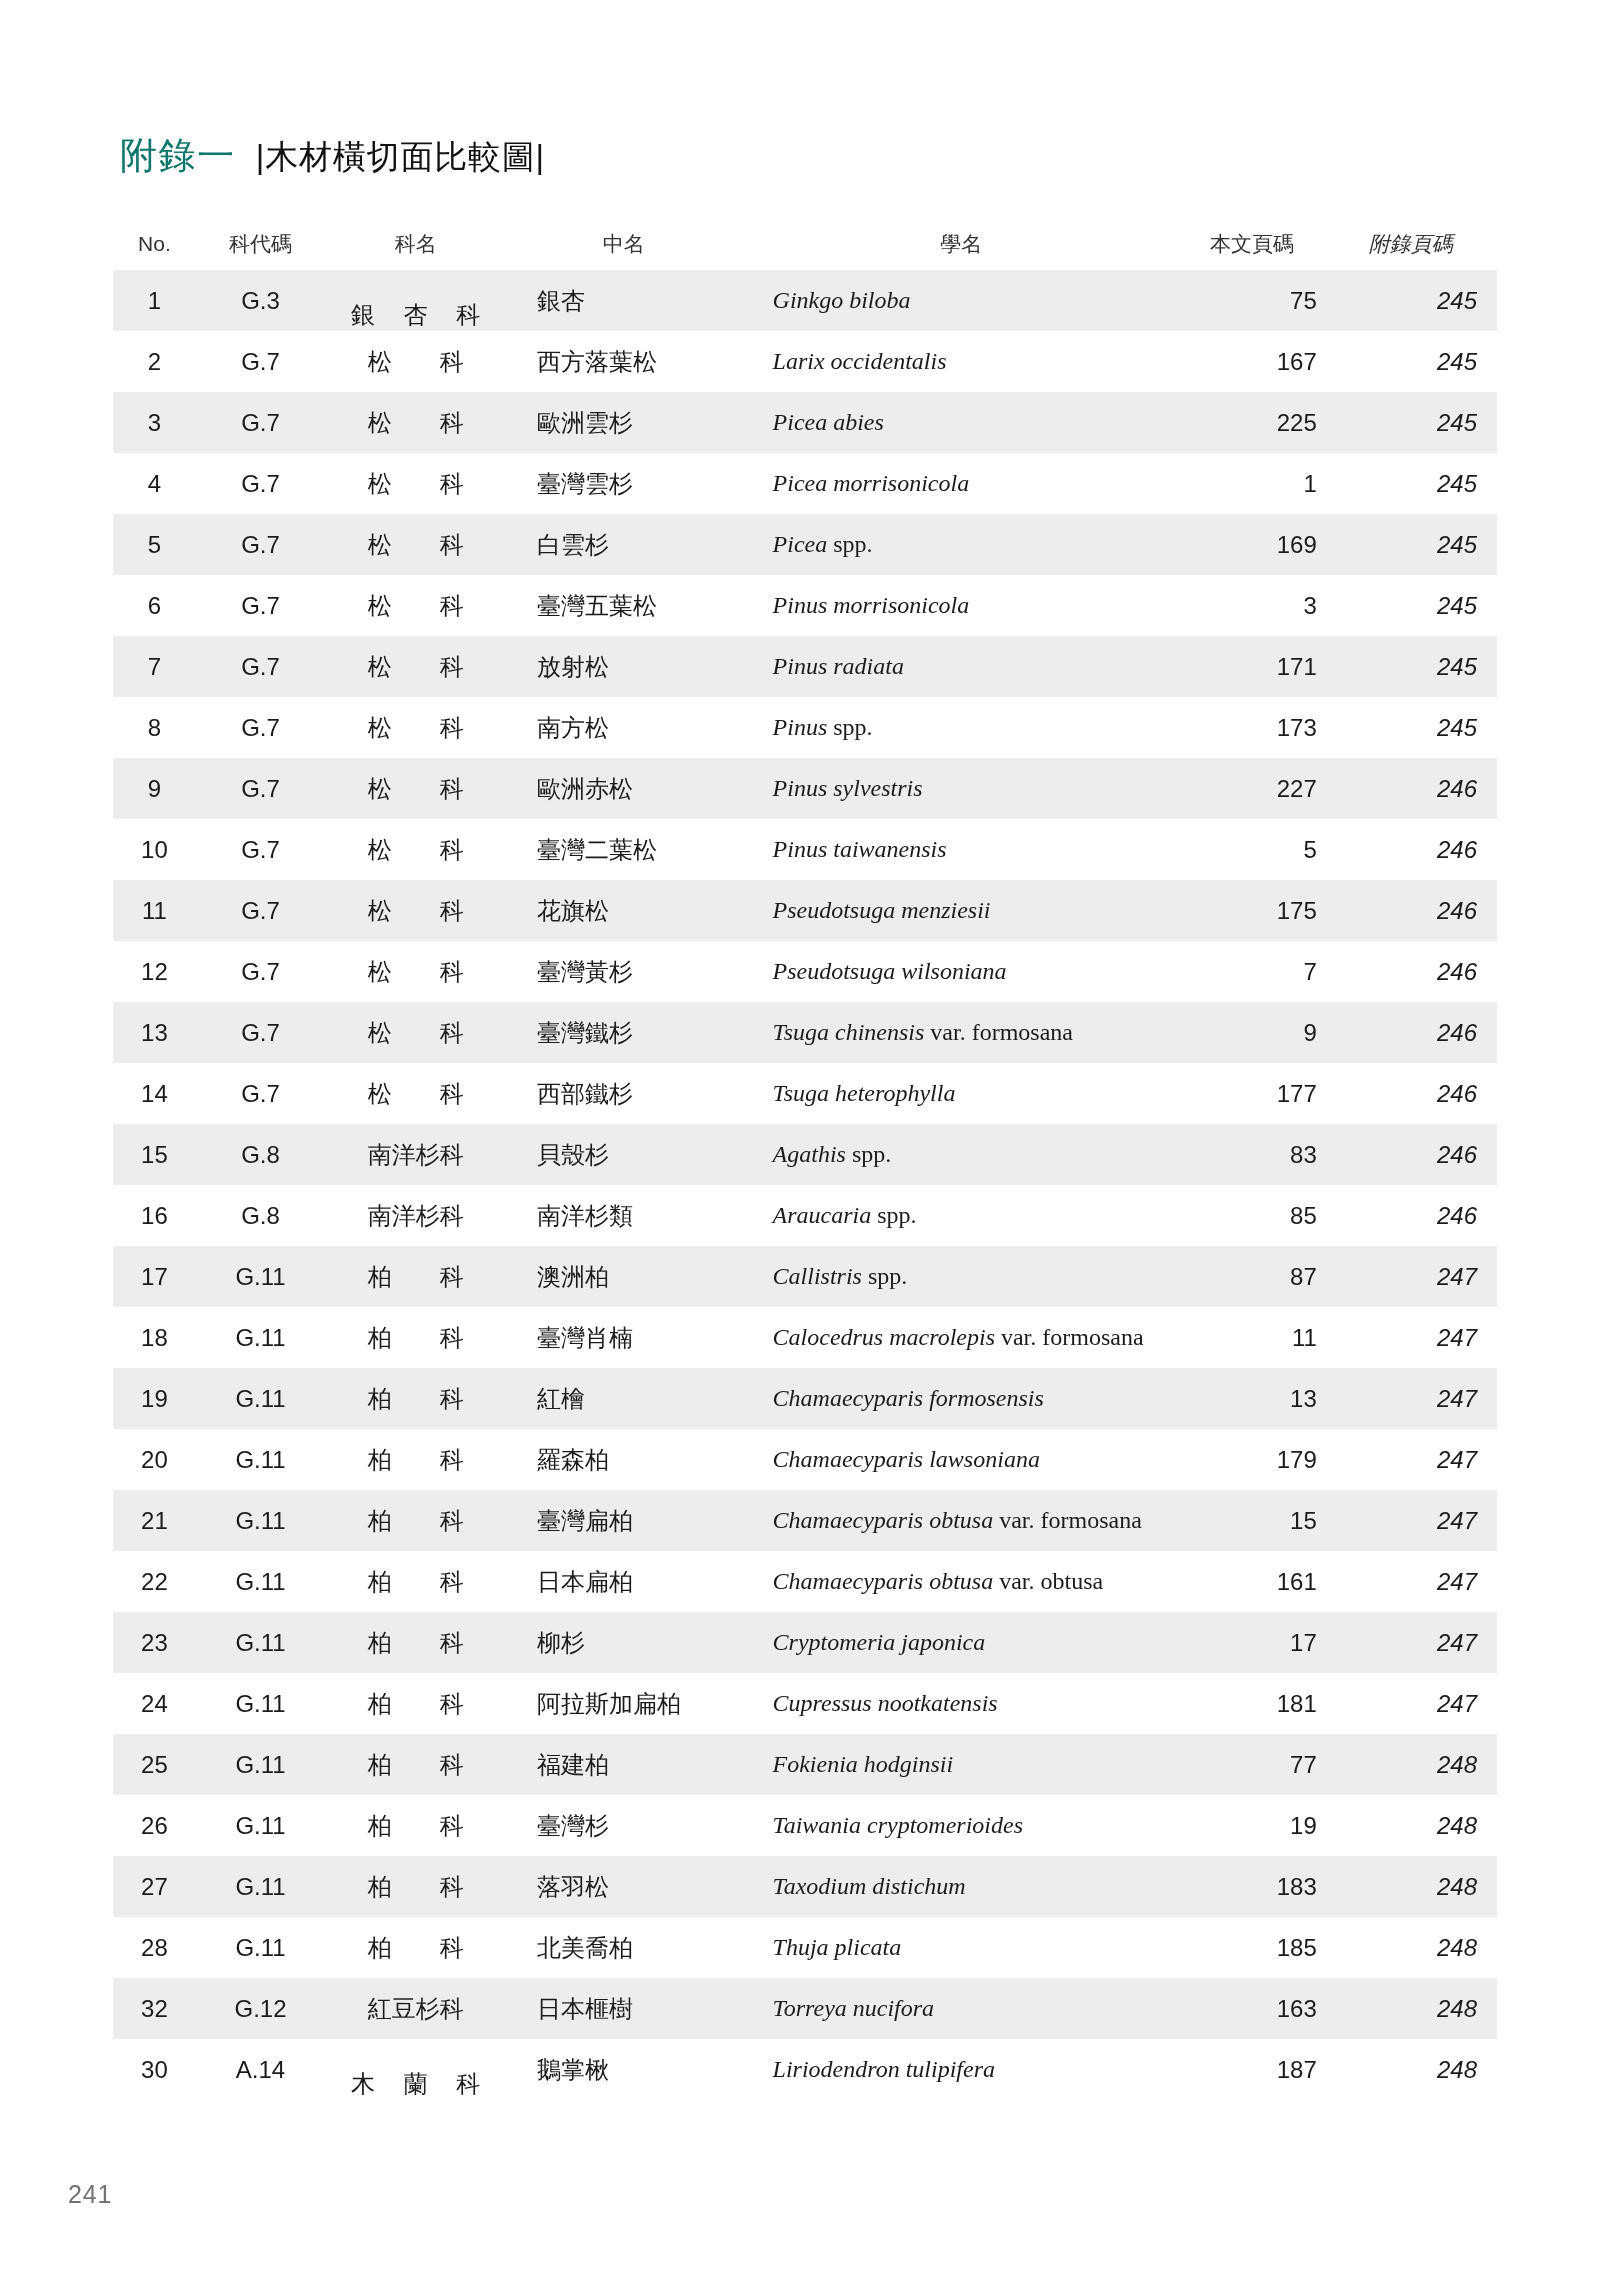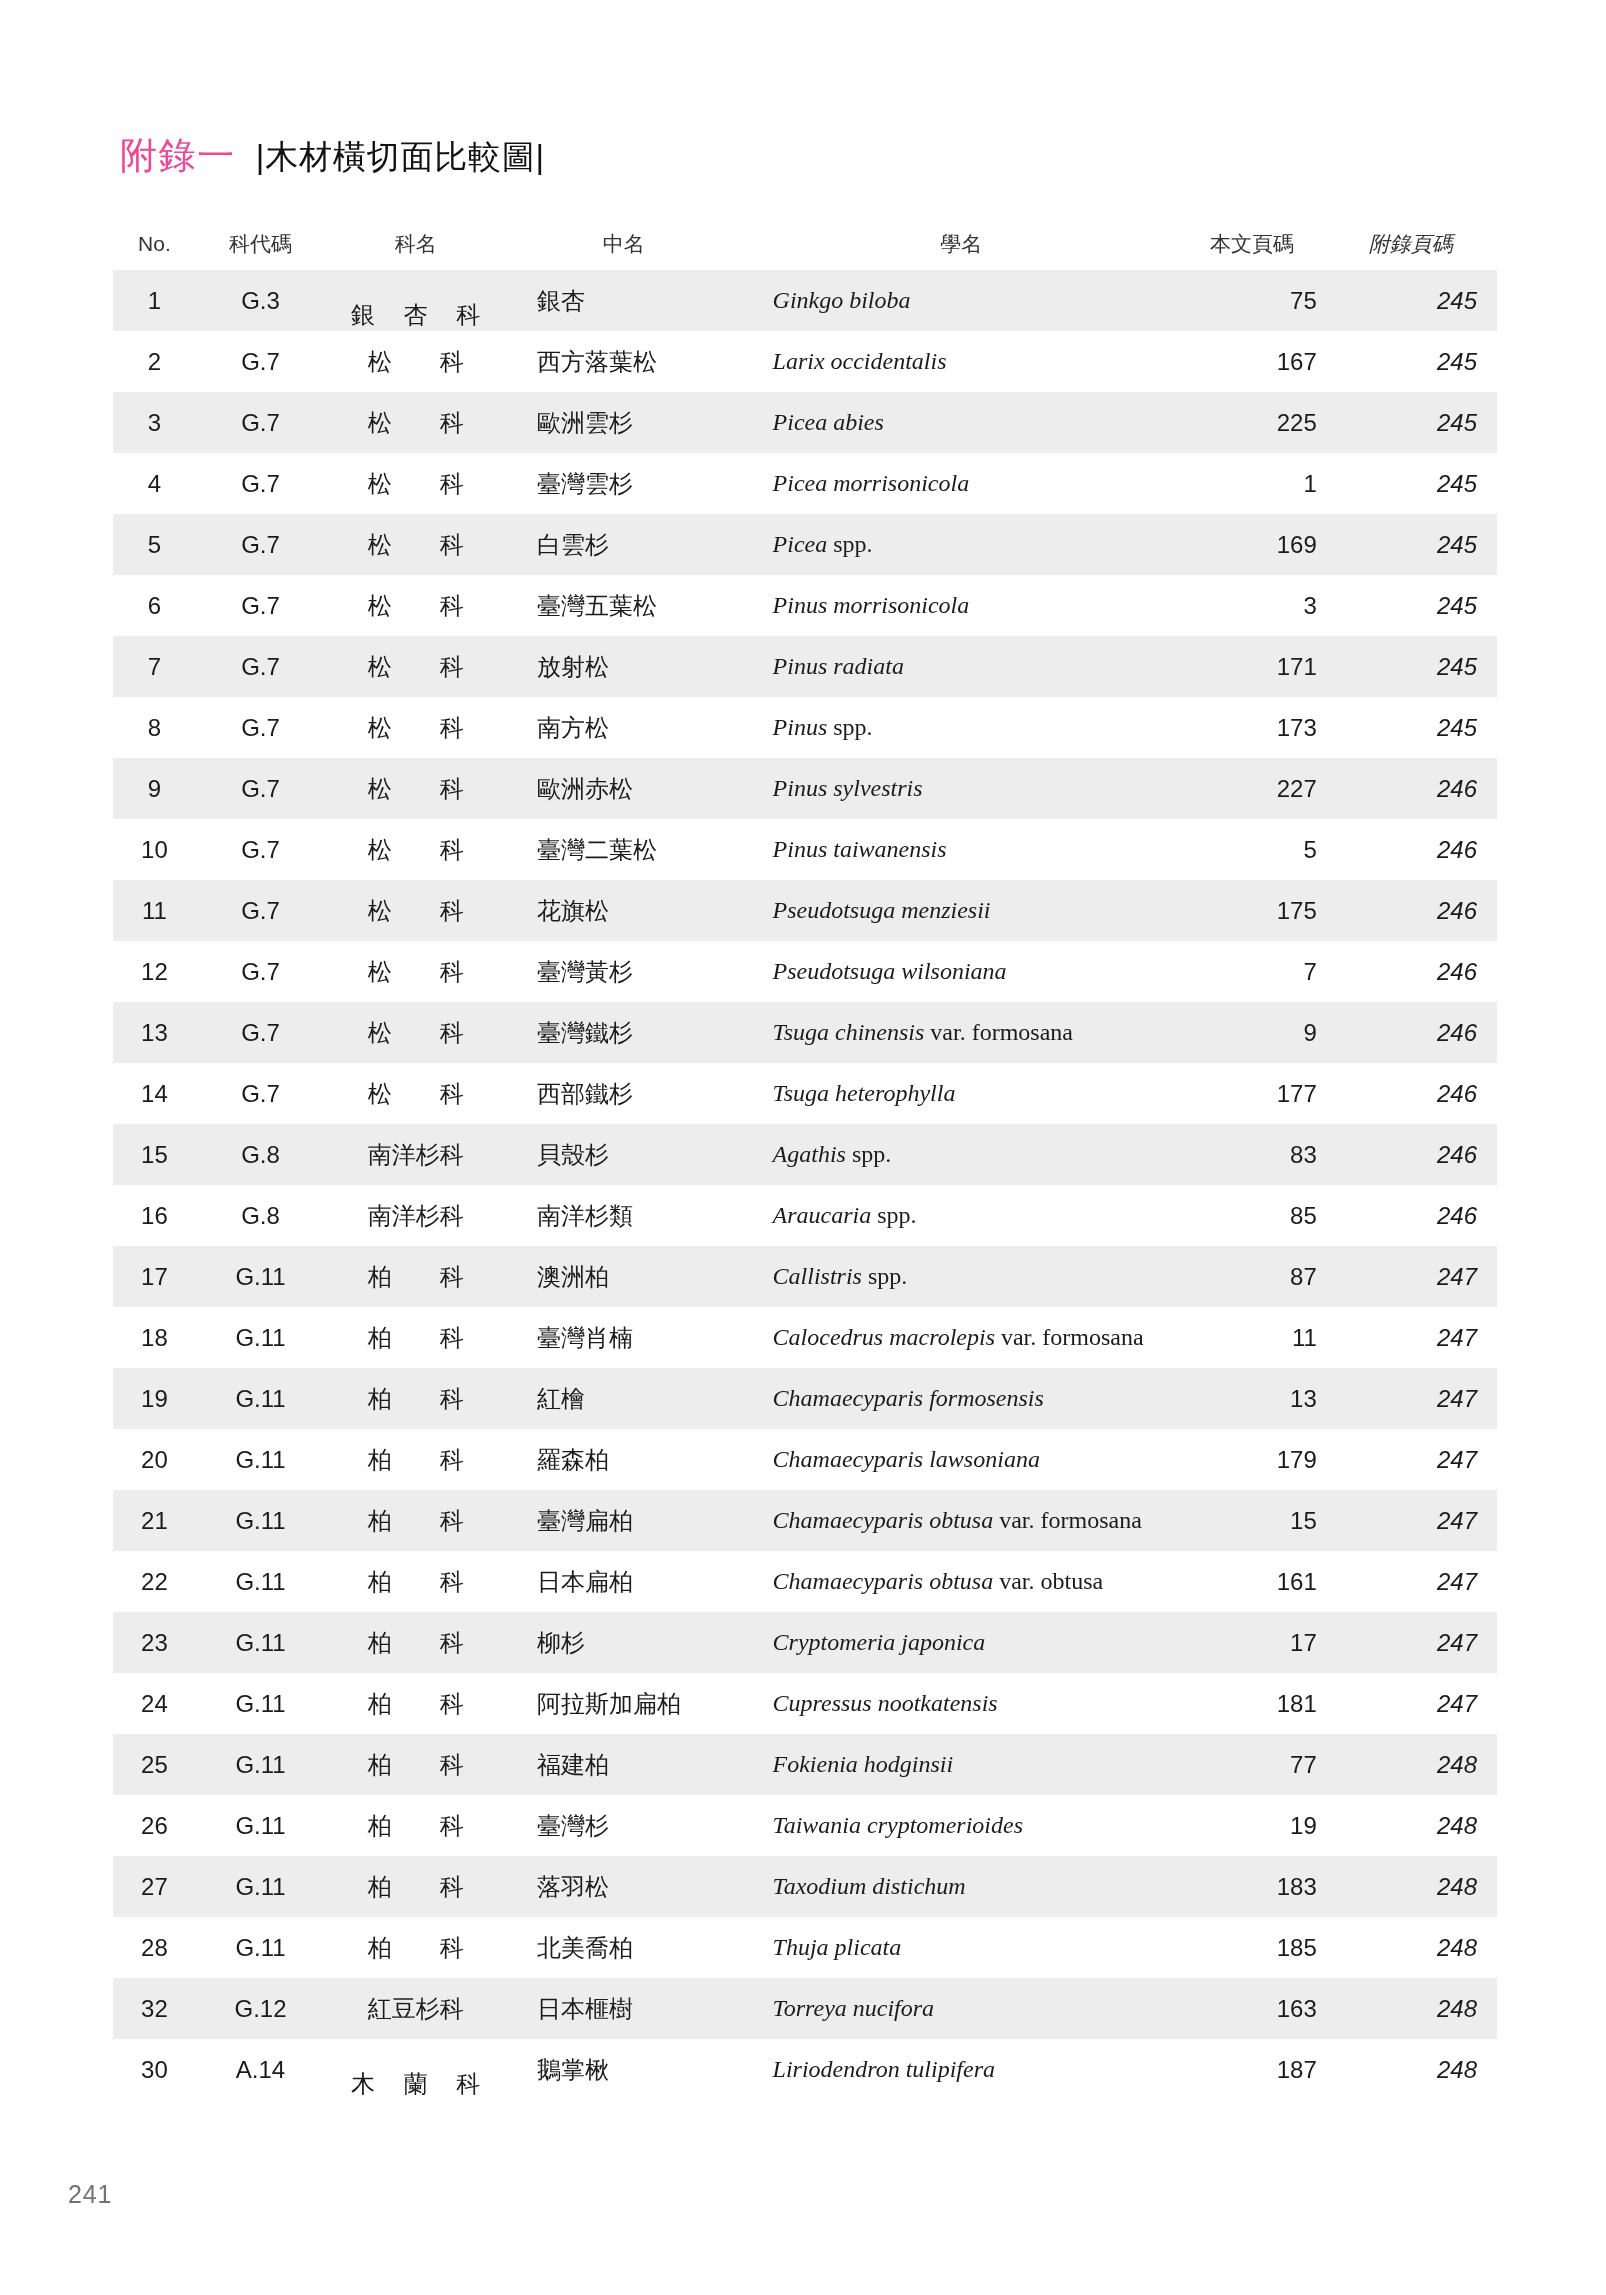--- a/index.html
+++ b/index.html
@@ -26,21 +26,21 @@
     position: absolute;
     left: 120px;
     top: 131px;
     display: flex;
     align-items: baseline;
     gap: 20px;
   }
   .title-main {
     font-size: 37px;
     letter-spacing: 1.6px;
-    color: #ec4899;
+    color: #0f766e;
     font-family: Liberation Mono, monospace;
   }
   .title-sub {
     font-size: 33px;
     letter-spacing: 0.8px;
     color: #111;
   }
   table.idx {
     position: absolute;
     left: 113px;

